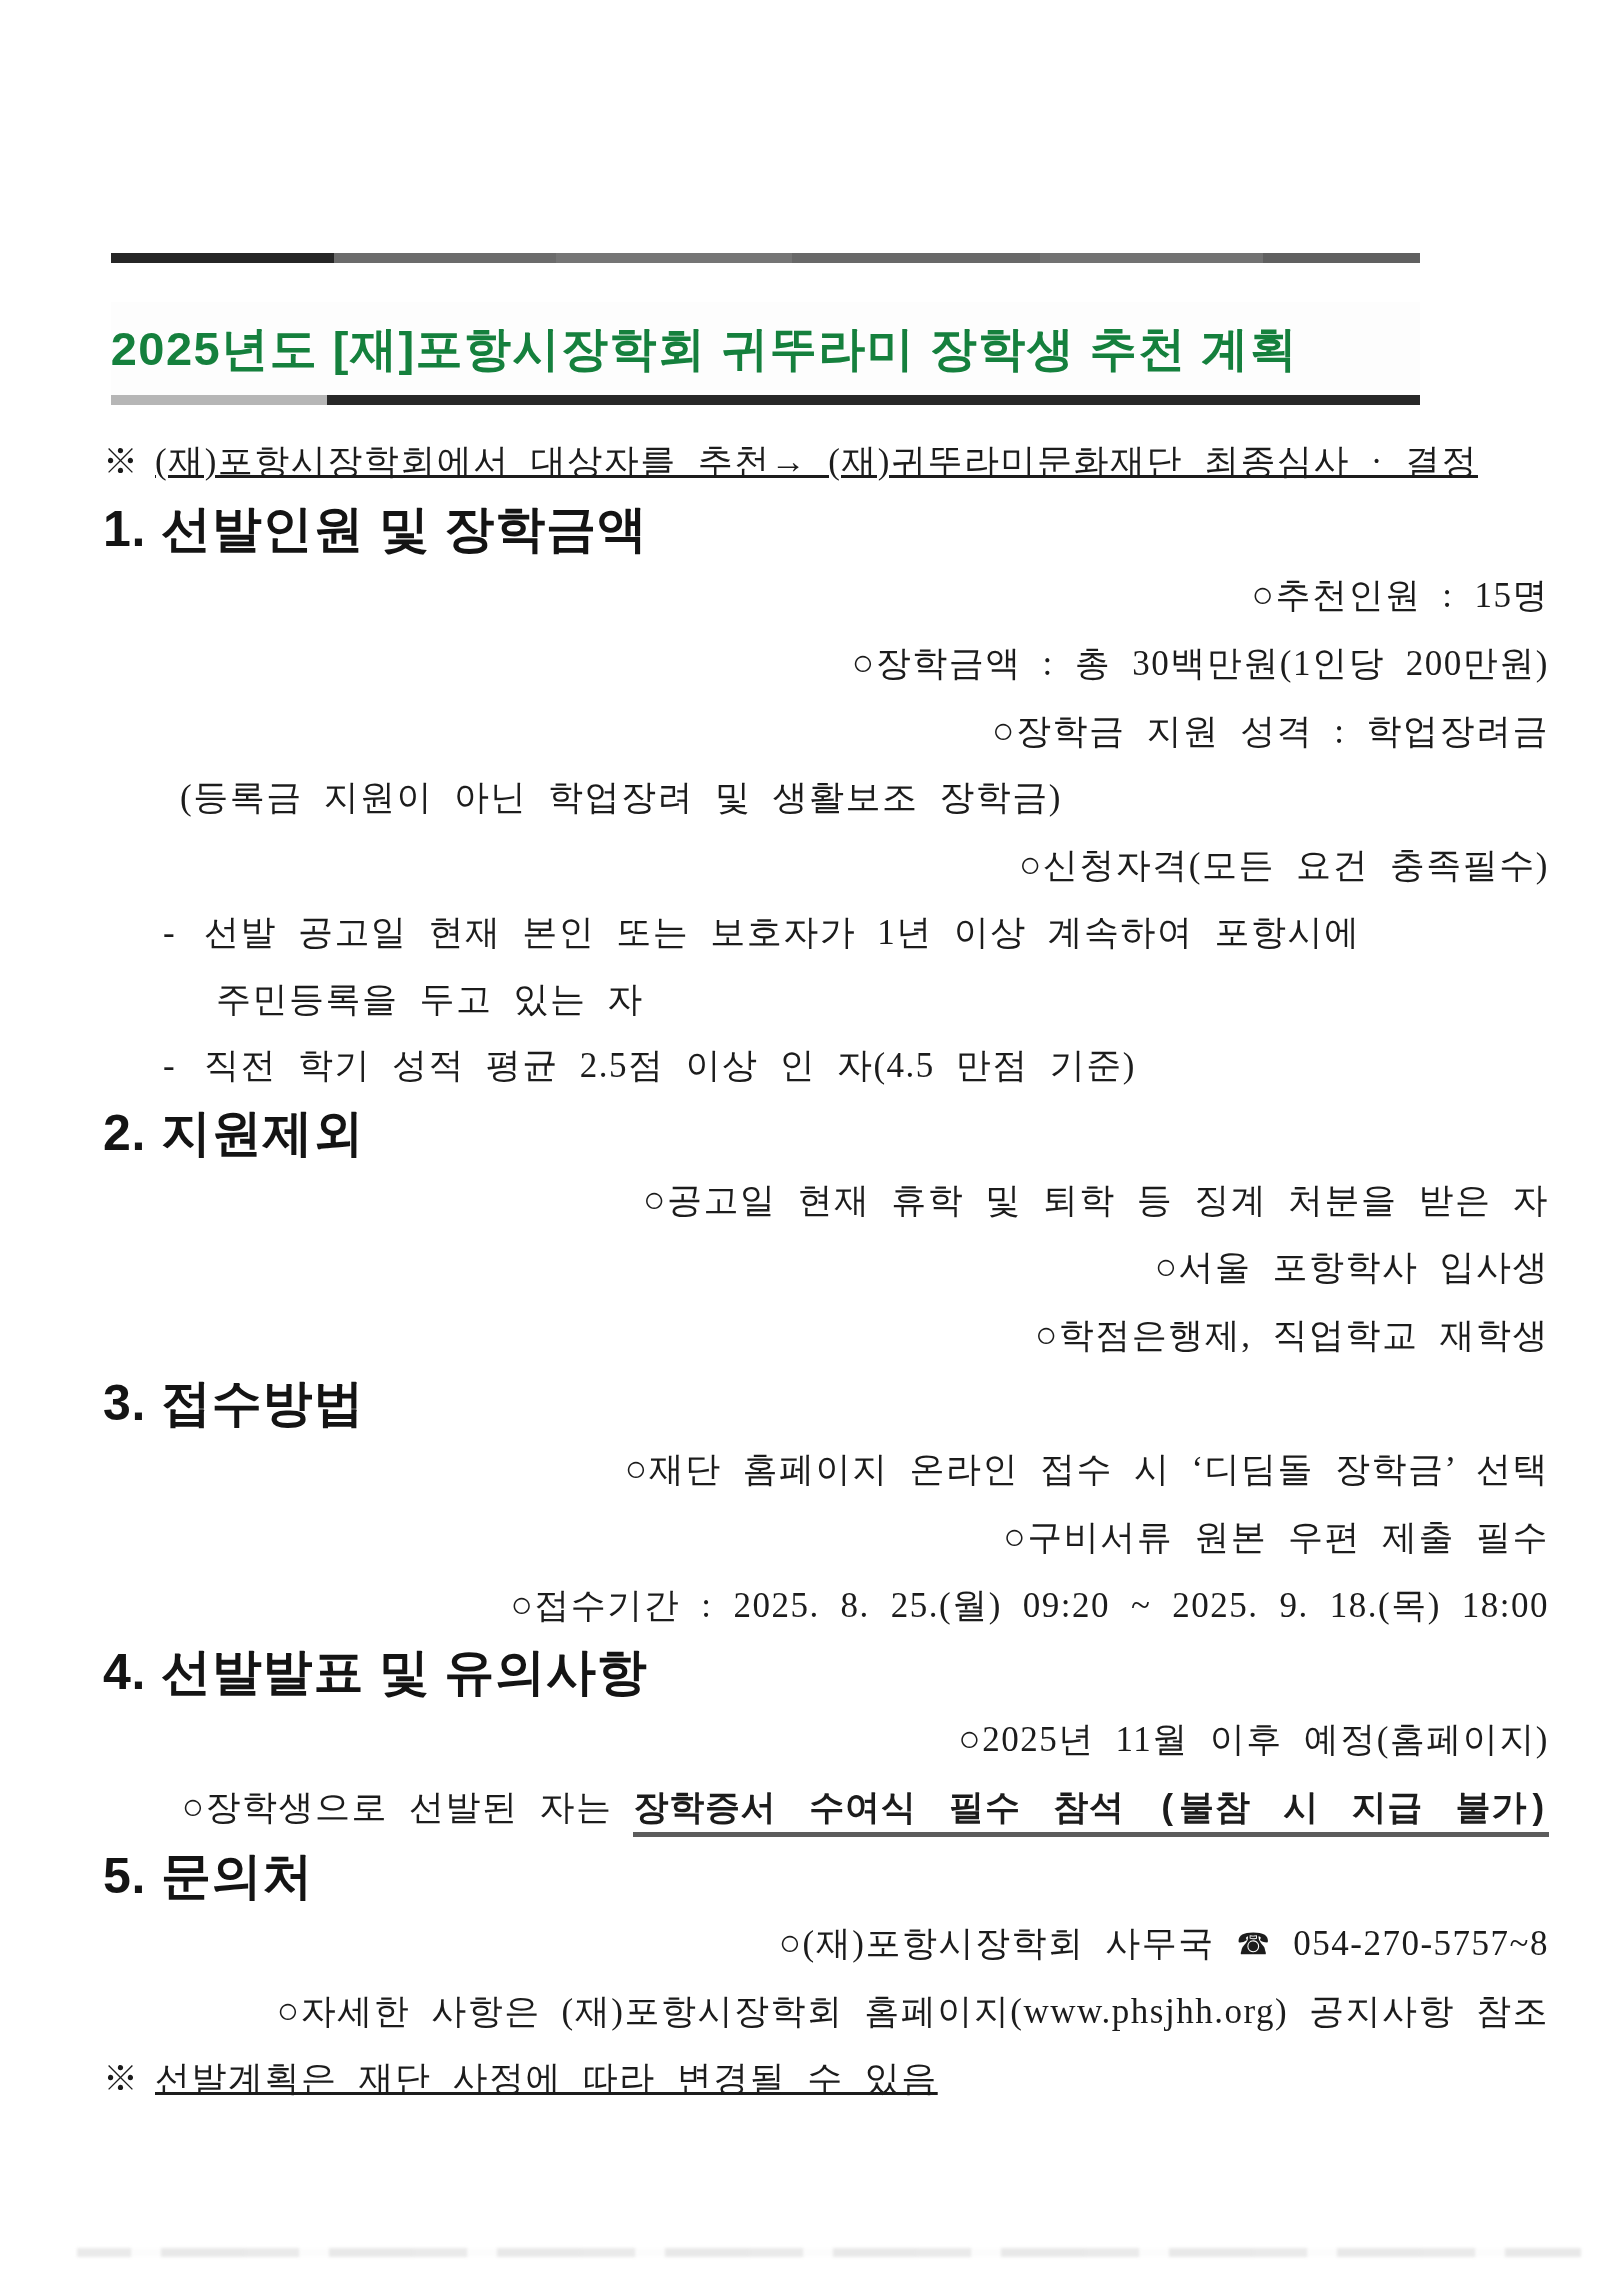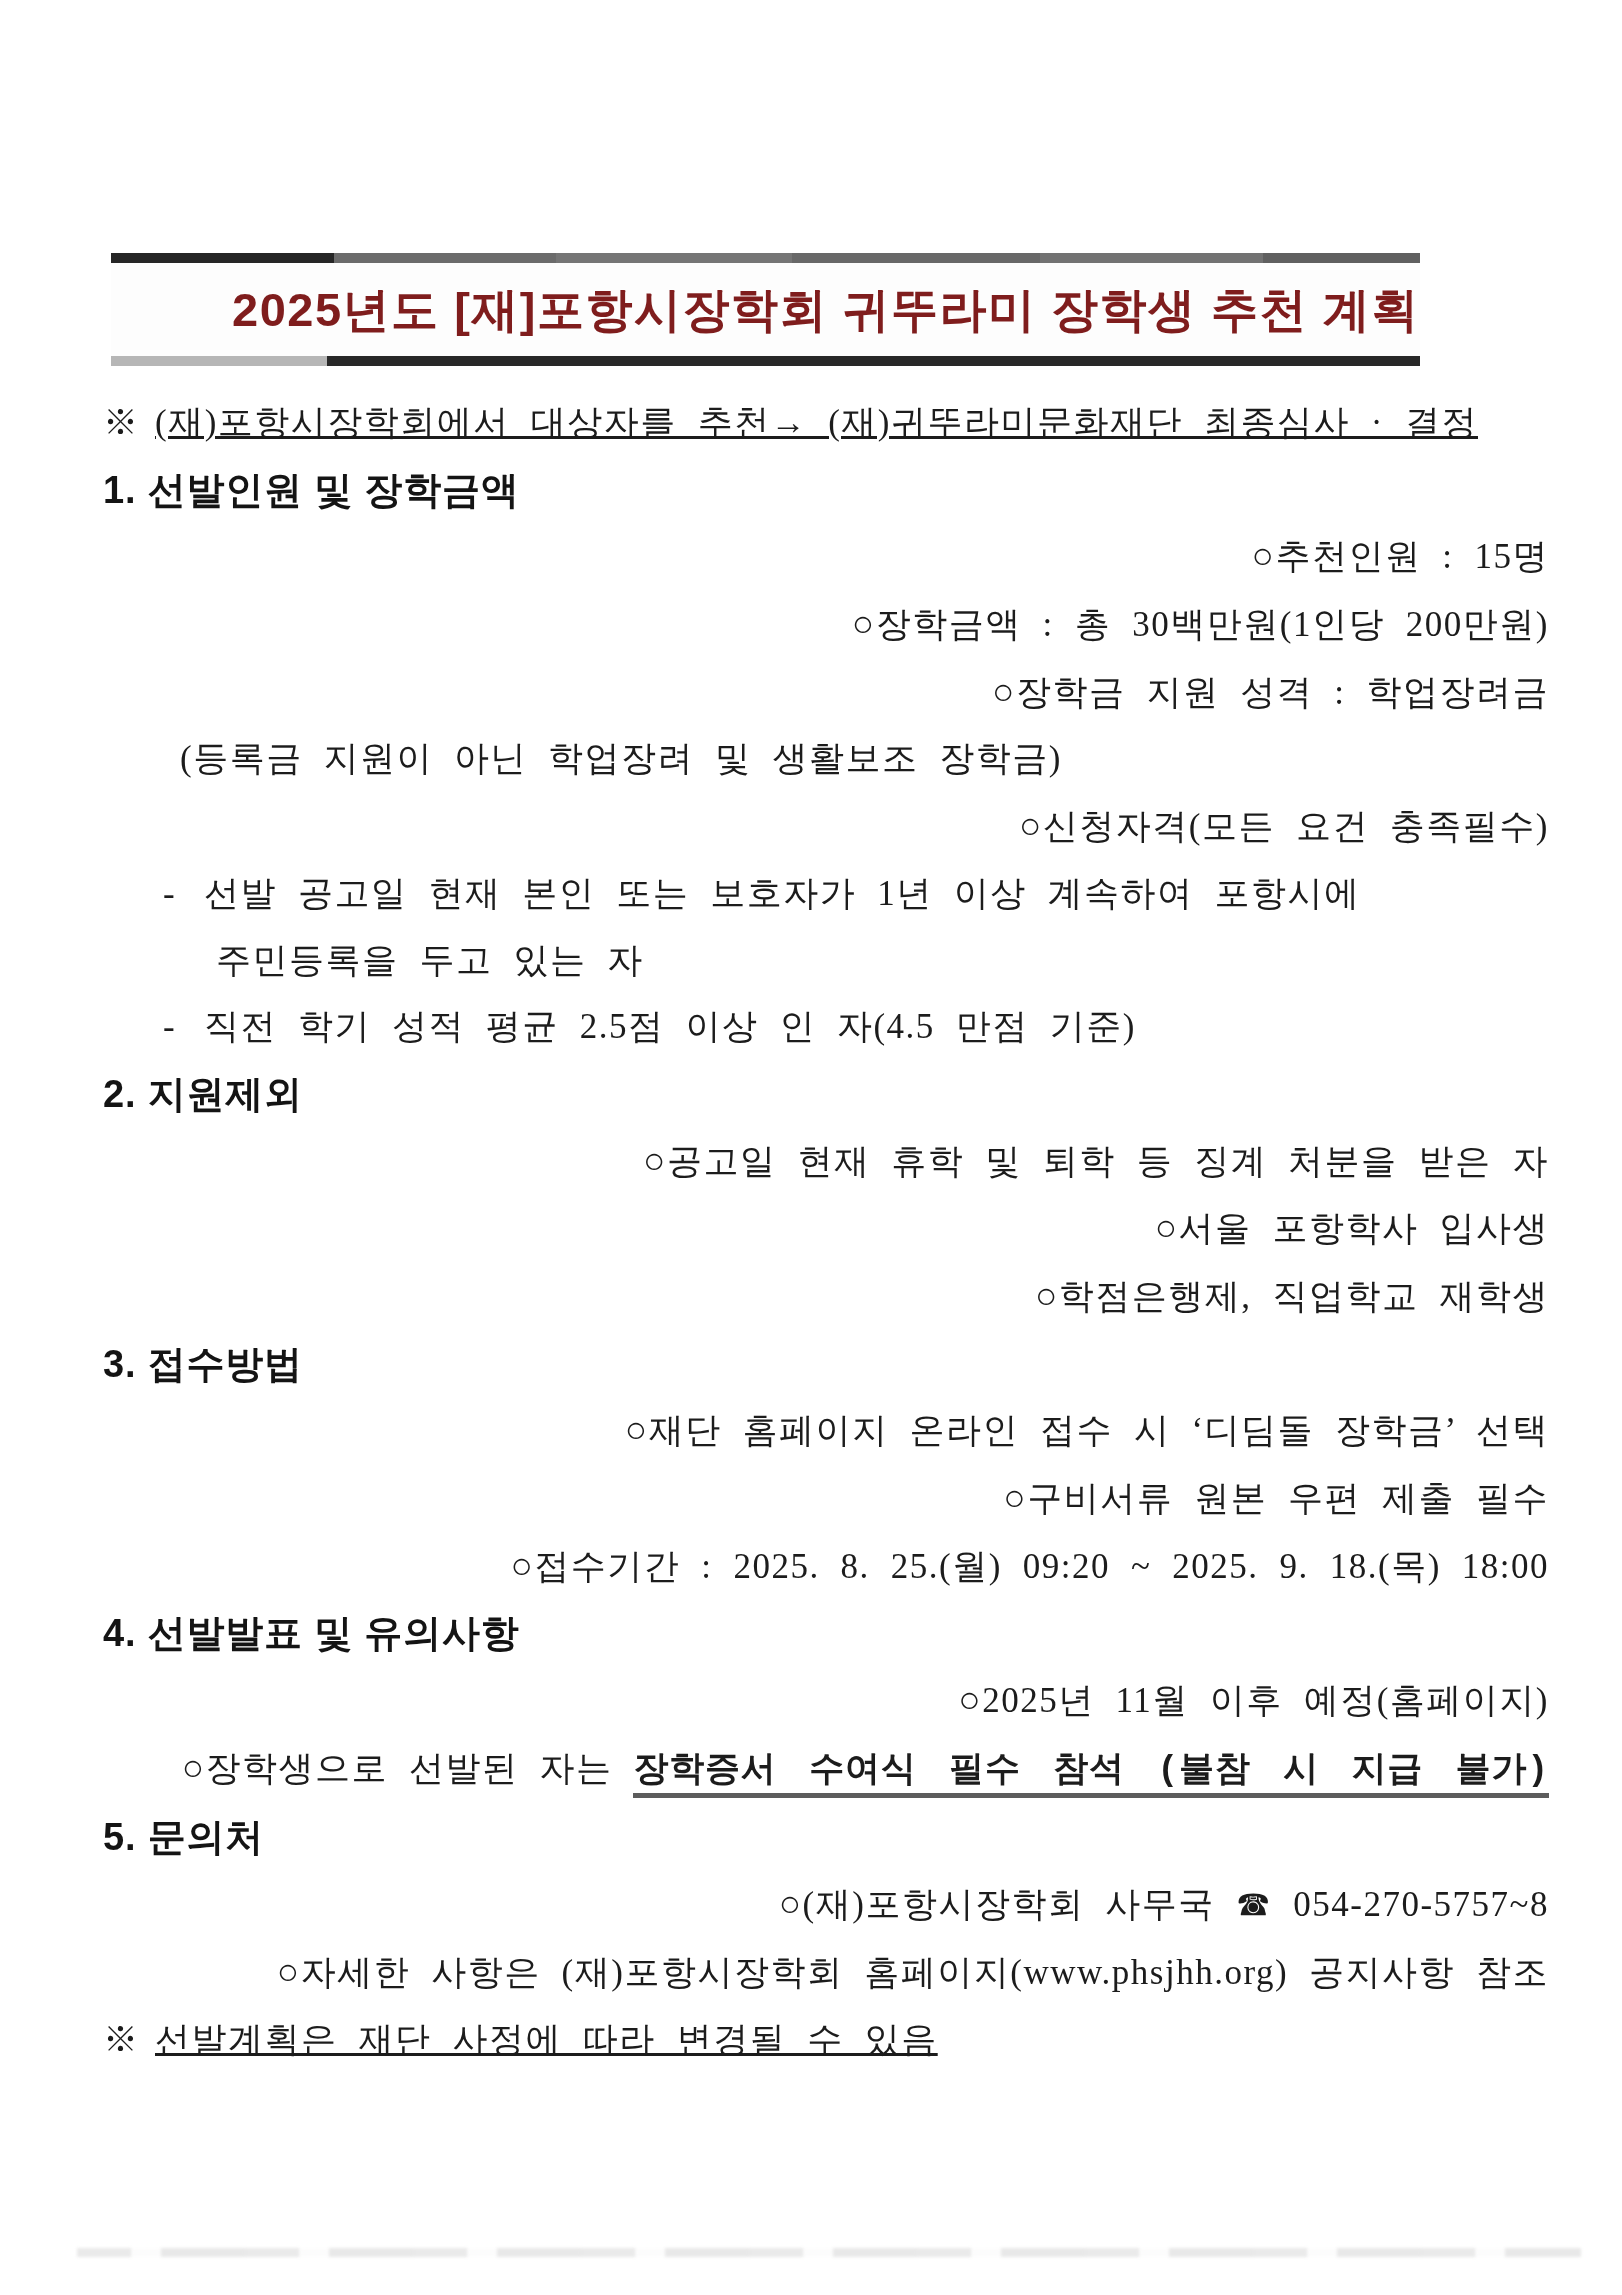--- a/index.html
+++ b/index.html
@@ -35,41 +35,42 @@
     background: linear-gradient(90deg,
       #b6b6b6 0 16.5%,
       #282828 16.5% 100%);
   }
   .banner-title {
     font-family: "Liberation Sans", "DejaVu Sans", sans-serif;
     font-weight: 900;
     font-size: 47px;
     line-height: 93px;
     letter-spacing: 1.5px;
-    text-align: right;
-    color: #7f1d1d;
+    text-align: left;
+    color: #15803d;
     background: #fdfdfd;
     white-space: nowrap;
+    margin-top: 39px;
   }
 
   
   .note, .line {
     font-family: "Liberation Serif", "DejaVu Serif", serif;
     font-size: 35px;
     line-height: 46px;
     letter-spacing: 1.5px;
     word-spacing: 10.7px;
     margin-bottom: 20.7px;
     white-space: nowrap;
   }
   .note { margin-top: 34px; text-decoration: underline; }
   .h {
     font-family: "Liberation Sans", "DejaVu Sans", sans-serif;
     font-weight: 900;
-    font-size: 38px;
+    font-size: 50px;
     line-height: 46px;
     letter-spacing: 0.8px;
     margin-bottom: 20.7px;
     color: #141414;
     white-space: nowrap;
   }
   .mk  { display: inline-block; }
   .mk-ref   { width: 52px; }                 
   .it-c     { margin-left: 19px; text-align: right; }           
   .it-c .mk { width: 61px; font-size: 37px; }

